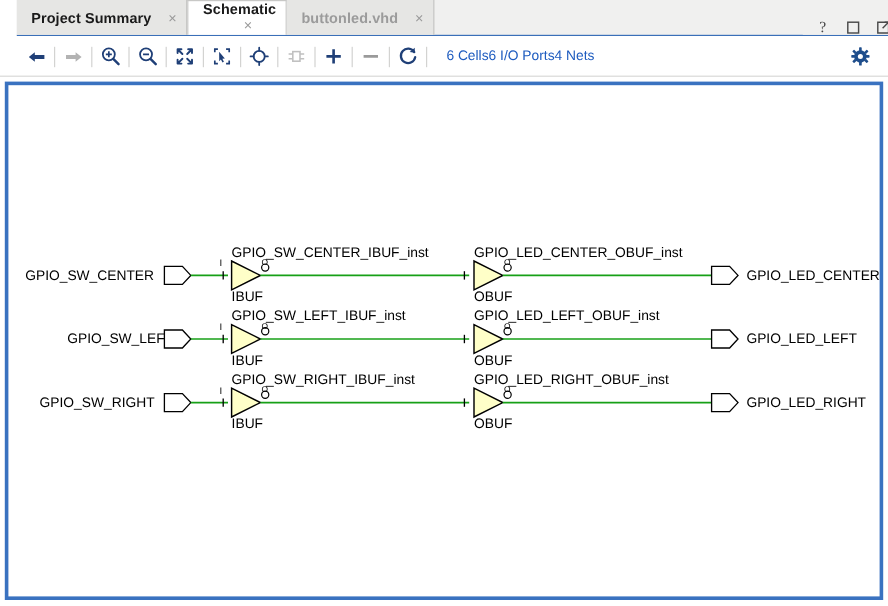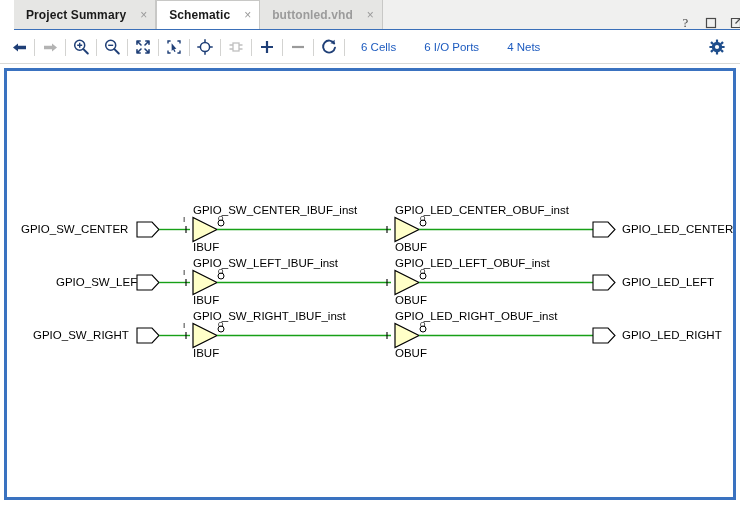--- a/index.html
+++ b/index.html
@@ -42,20 +42,21 @@
     box-sizing: border-box;
     background: #e6e6e4;
     border-right: 1px solid #c8c8c6;
     cursor: default;
     white-space: nowrap;
   }
   .tab.active {
     background: #ffffff;
     border-top: 1px solid #c8c8c6;
     border-left: 1px solid #c8c8c6;
+    flex-direction: column;
   }
   .tab-label {
     font-size: 12px;
     color: #1a1a1a;
     font-weight: bold;
     letter-spacing: 0.1px;
   }
   .tab.inactive-dim .tab-label {
     color: #9b9b9b;
     font-weight: bold;
@@ -100,40 +101,40 @@
   #toolbar {
     position: absolute;
     left: 0; top: 31px;
     width: 740px;
     height: 33px;
     background: #ffffff;
     box-sizing: border-box;
     border-bottom: 1px solid #d9d9d7;
     display: flex;
     align-items: center;
-    padding-left: 6px;
+    padding-left: 17px;
   }
   .tb-btn {
     width: 26px;
     height: 26px;
     display: flex;
     align-items: center;
     justify-content: center;
     cursor: pointer;
   }
   .tb-sep {
     width: 1px;
     height: 17px;
     background: #d3d3d1;
     margin: 0 2px;
   }
   .tb-link {
     font-size: 11.5px;
     color: #1d5bbf;
-    margin-left: 28px;
+    margin-left: 0;
     cursor: pointer;
     white-space: nowrap;
   }
   .tb-link:first-of-type { margin-left: 14px; }
   #tb-spacer { flex: 1 1 auto; }
   #gear-btn {
     width: 30px;
     height: 26px;
     display: flex;
     align-items: center;

